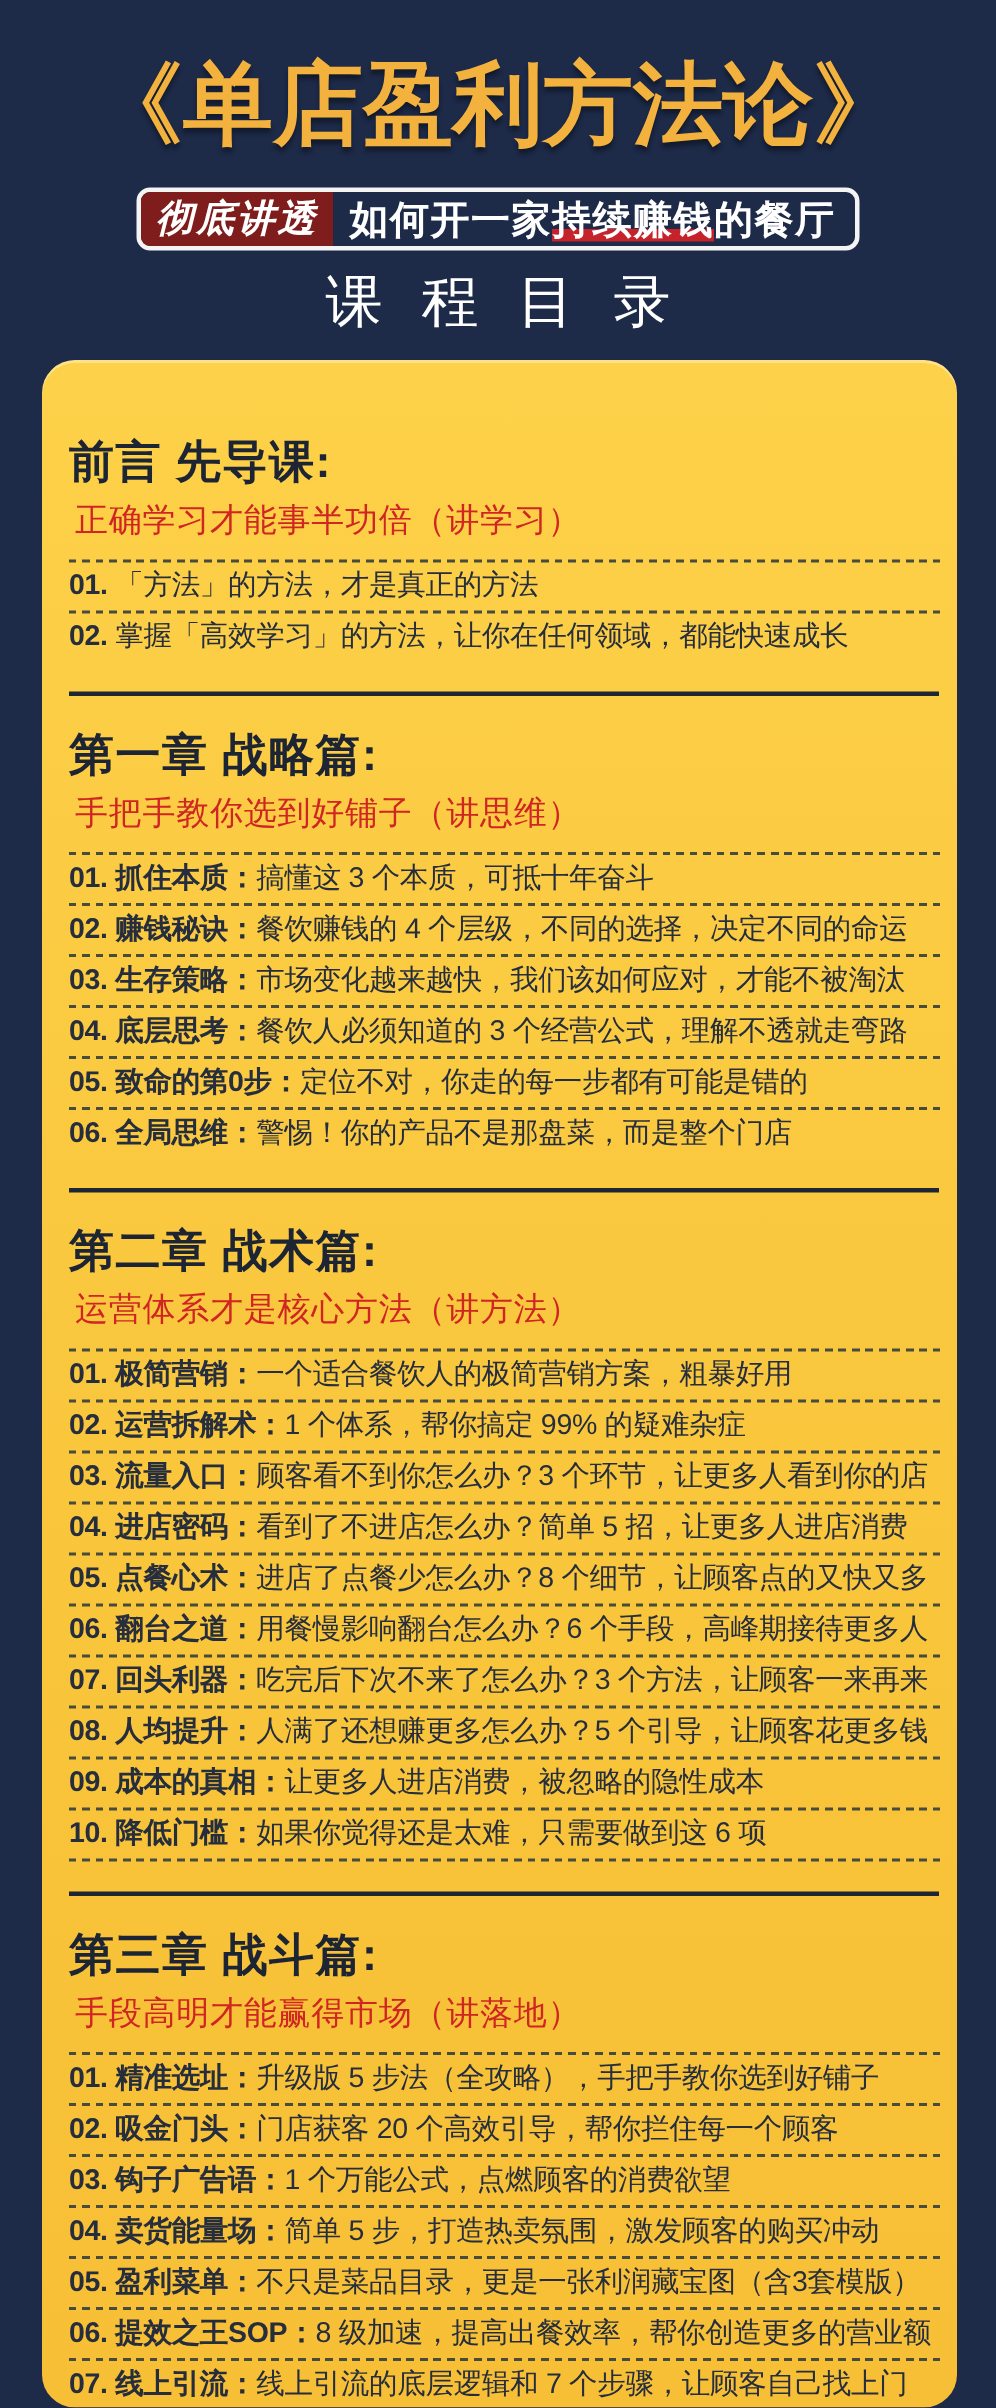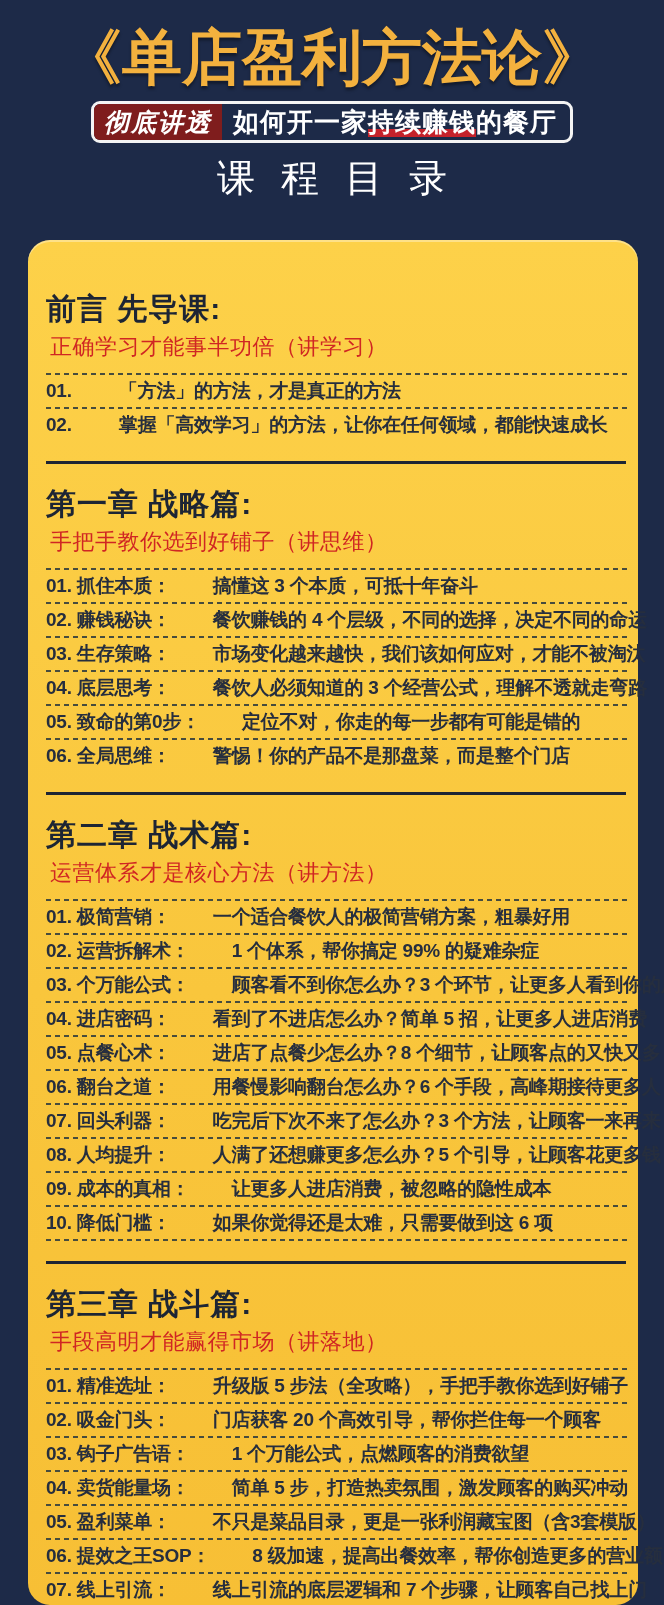--- a/index.html
+++ b/index.html
@@ -3,21 +3,21 @@
 <meta charset="utf-8">
 <style>
   html,body{margin:0;padding:0;}
   body{
     width:664px;height:1605px;overflow:hidden;position:relative;
     background:#1d2a48;
     font-family:"Liberation Sans","DejaVu Sans",sans-serif;
   }
   .header{padding-top:26px;text-align:center;position:relative;}
   .main-title{
-    margin:0;font-size:60px;line-height:1.08;font-weight:900;
+    margin:12px;font-size:60px;line-height:1.08;font-weight:900;
     color:#f3b13e;letter-spacing:0px;
     text-shadow:0 3px 3px rgba(0,0,0,.38);
   }
   .tagline{
     display:inline-flex;margin-top:10px;align-items:stretch;
     border:3px solid #f4f4f4;border-radius:9px;overflow:hidden;
     background:transparent;
   }
   .badge{
     background:#7f1d1d;color:#ffffff;font-weight:900;font-style:italic;
@@ -50,21 +50,21 @@
   .dashed{
     height:2px;
     background:repeating-linear-gradient(90deg,#474c3d 0 5px,transparent 5px 9px);
   }
   .item{
     padding:5px 0;font-size:19px;line-height:22px;color:#262e3e;
     white-space:nowrap;letter-spacing:-0.2px;
   }
   .item .num{font-weight:800;margin-right:5px;}
   .item .strong{font-weight:800;}
-  .item .rest{font-weight:700;margin-left:42px;}
+  .item .rest{font-weight:400;}
   .solid-divider{height:3px;background:#1e2533;margin:20px 2px 24px 0;}
 </style>
 </head>
 <body>
 
 <div class="header">
   <h1 class="main-title">《单店盈利方法论》</h1>
   <div class="tagline">
     <span class="badge">彻底讲透</span>
     <span class="tagline-text"><span>如何开一家</span><span class="hl">持续赚钱</span><span>的餐厅</span></span>
@@ -106,21 +106,21 @@
 <div class="solid-divider"></div>
   <div class="section">
     <h3 class="section-heading">第二章 战术篇:</h3>
     <h4 class="section-subtitle">运营体系才是核心方法（讲方法）</h4>
     <div>
           <div class="dashed"></div>
   <div class="item"><span class="num">01.</span><span class="strong">极简营销：</span><span class="rest">一个适合餐饮人的极简营销方案，粗暴好用</span></div>
 <div class="dashed"></div>
   <div class="item"><span class="num">02.</span><span class="strong">运营拆解术：</span><span class="rest">1 个体系，帮你搞定 99% 的疑难杂症</span></div>
 <div class="dashed"></div>
-  <div class="item"><span class="num">03.</span><span class="strong">个万能公式：</span><span class="rest">顾客看不到你怎么办？3 个环节，让更多人看到你的店</span></div>
+  <div class="item"><span class="num">03.</span><span class="strong">流量入口：</span><span class="rest">顾客看不到你怎么办？3 个环节，让更多人看到你的店</span></div>
 <div class="dashed"></div>
   <div class="item"><span class="num">04.</span><span class="strong">进店密码：</span><span class="rest">看到了不进店怎么办？简单 5 招，让更多人进店消费</span></div>
 <div class="dashed"></div>
   <div class="item"><span class="num">05.</span><span class="strong">点餐心术：</span><span class="rest">进店了点餐少怎么办？8 个细节，让顾客点的又快又多</span></div>
 <div class="dashed"></div>
   <div class="item"><span class="num">06.</span><span class="strong">翻台之道：</span><span class="rest">用餐慢影响翻台怎么办？6 个手段，高峰期接待更多人</span></div>
 <div class="dashed"></div>
   <div class="item"><span class="num">07.</span><span class="strong">回头利器：</span><span class="rest">吃完后下次不来了怎么办？3 个方法，让顾客一来再来</span></div>
 <div class="dashed"></div>
   <div class="item"><span class="num">08.</span><span class="strong">人均提升：</span><span class="rest">人满了还想赚更多怎么办？5 个引导，让顾客花更多钱</span></div>

